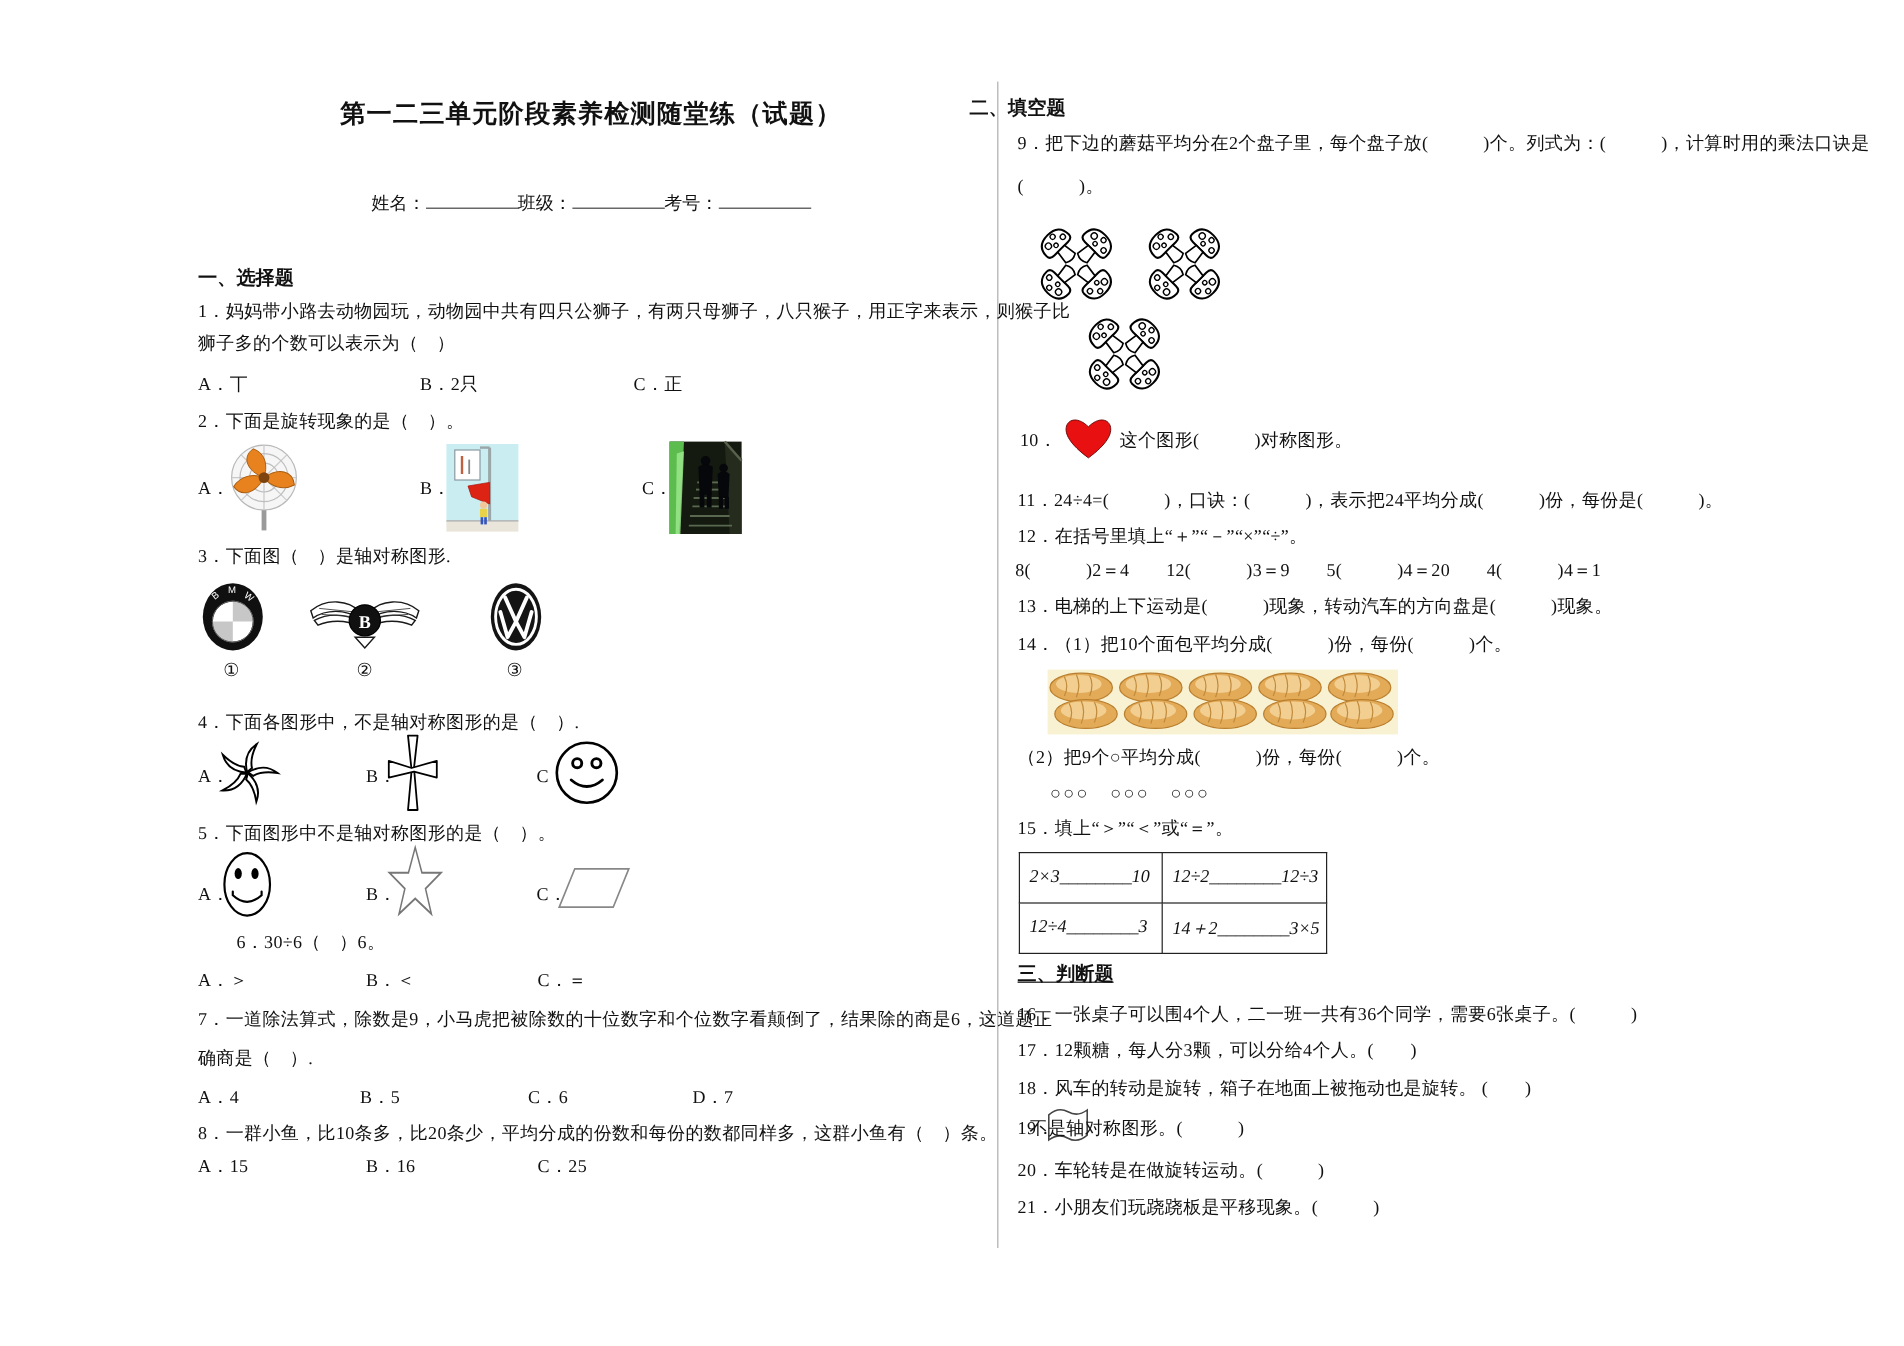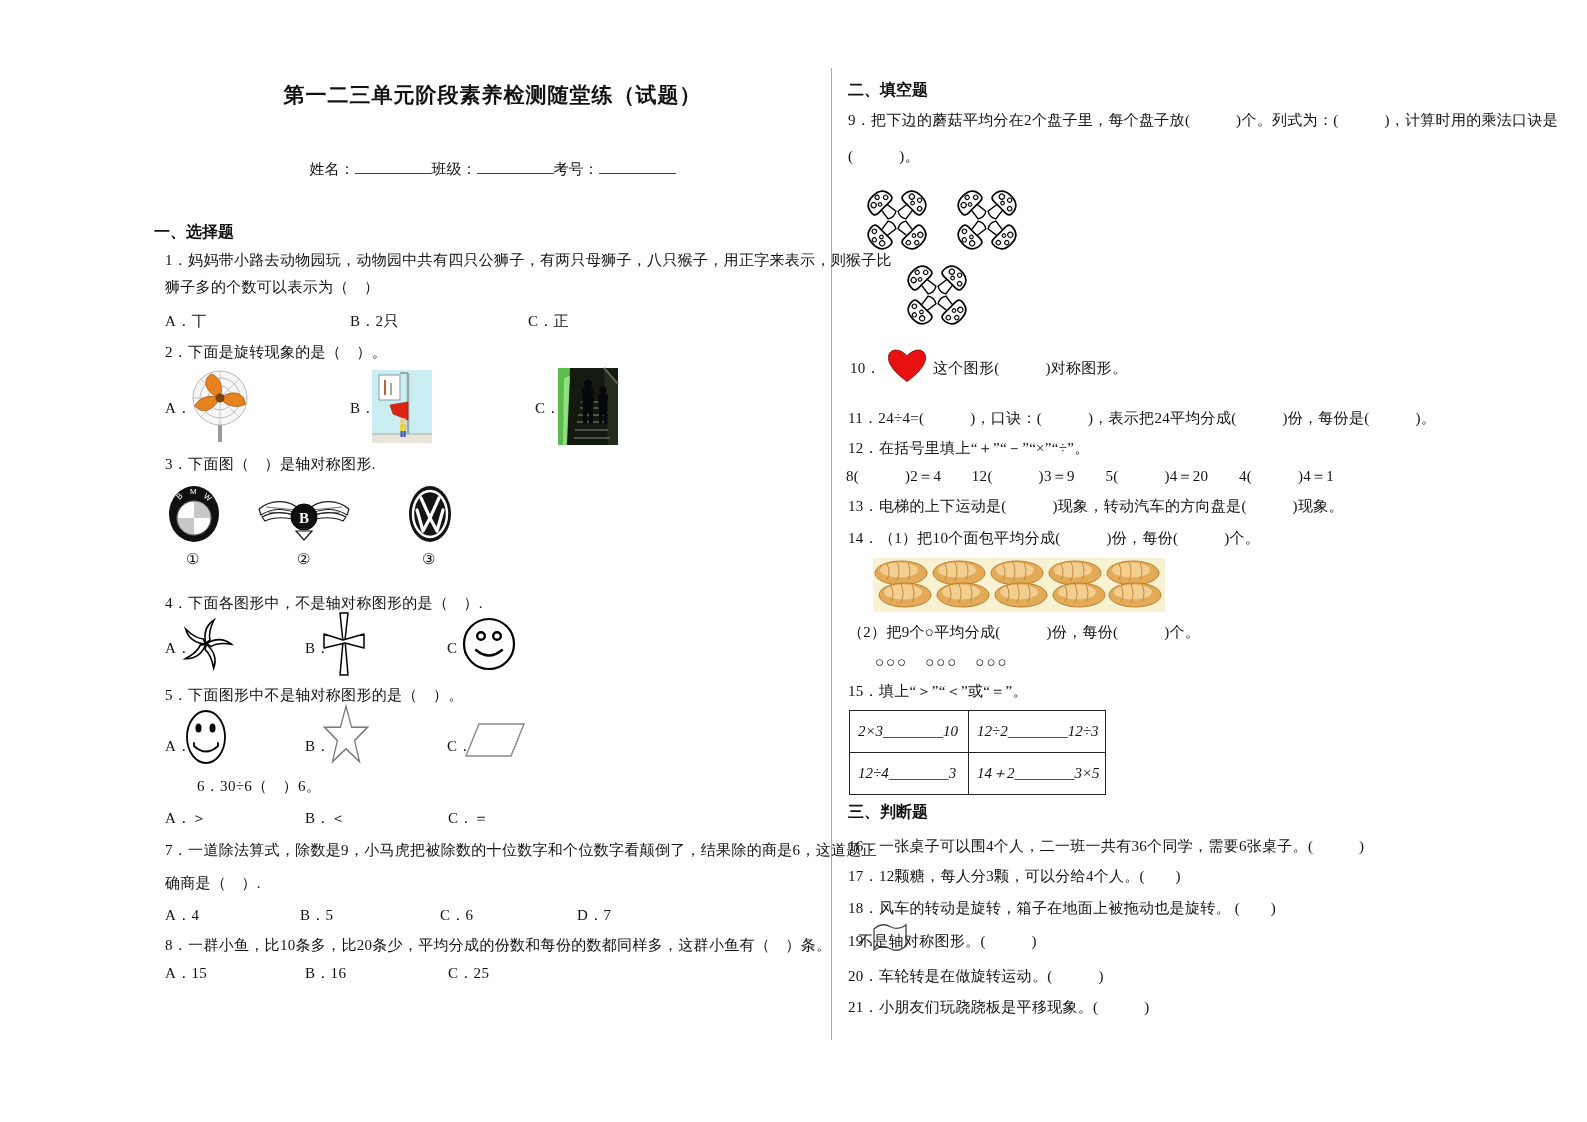--- a/index.html
+++ b/index.html
@@ -25,21 +25,21 @@
 </head>
 <body>
 
 <div class="page">
 
   <div class="title" style="top:81px;">第一二三单元阶段素养检测随堂练（试题）</div>
   <div class="nameline"><span>姓名：</span><span class="blank"></span><span>班级：</span><span class="blank"></span><span>考号：</span><span class="blank"></span></div>
 
   <div class="divider"></div>
 
-  <div class="h" style="left:154px;top:222px;font-family:Liberation Mono, monospace;">一、选择题</div>
+  <div class="h" style="left:165px;top:222px;font-family:Liberation Mono, monospace;">一、选择题</div>
 
   <div class="t" style="left:165px;top:250px;">1．妈妈带小路去动物园玩，动物园中共有四只公狮子，有两只母狮子，八只猴子，用正字来表示，则猴子比</div>
   <div class="t" style="left:165px;top:277px;">狮子多的个数可以表示为（　）</div>
   <div class="t" style="left:165px;top:311px;">A．丅</div>
   <div class="t" style="left:350px;top:311px;">B．2只</div>
   <div class="t" style="left:528px;top:311px;">C．正</div>
 
   <div class="t" style="left:165px;top:342px;">2．下面是旋转现象的是（　）。</div>
   <div class="t" style="left:165px;top:398px;">A．</div>
   <div class="t" style="left:350px;top:398px;">B．</div>
@@ -209,21 +209,21 @@
   <div class="t" style="left:165px;top:905px;">A．4</div>
   <div class="t" style="left:300px;top:905px;">B．5</div>
   <div class="t" style="left:440px;top:905px;">C．6</div>
   <div class="t" style="left:577px;top:905px;">D．7</div>
 
   <div class="t" style="left:165px;top:935px;">8．一群小鱼，比10条多，比20条少，平均分成的份数和每份的数都同样多，这群小鱼有（　）条。</div>
   <div class="t" style="left:165px;top:963px;">A．15</div>
   <div class="t" style="left:305px;top:963px;">B．16</div>
   <div class="t" style="left:448px;top:963px;">C．25</div>
 
-  <div class="h" style="left:848px;top:80px;text-align:center;">二、填空题</div>
+  <div class="h" style="left:808px;top:80px;text-align:center;">二、填空题</div>
 
   <div class="t" style="left:848px;top:110px;">9．把下边的蘑菇平均分在2个盘子里，每个盘子放(　　　)个。列式为：(　　　)，计算时用的乘法口诀是</div>
   <div class="t" style="left:848px;top:146px;">(　　　)。</div>
 
   <svg style="left:850px;top:180px;" width="180" height="158" viewBox="0 0 180 158">
     <defs>
       <g id="mush" fill="#fff" stroke="#000" stroke-width="1.7">
         <path d="M-13,-3 Q-13,-15 0,-15 Q13,-15 13,-3 Q13,1 8,1 L-8,1 Q-13,1 -13,-3 Z"></path>
         <path d="M-4,1 L-5.5,12 Q0,15.5 5.5,12 L4,1 Z" stroke-width="1.4"></path>
         <g stroke-width="1.1">
@@ -316,21 +316,21 @@
       <td>2×3________10</td>
       <td class="c2">12÷2________12÷3</td>
     </tr>
     <tr>
       <td>12÷4________3</td>
       <td class="c2">14＋2________3×5</td>
     </tr>
   </tbody>
     </table>
 
-  <div class="h" style="left:848px;top:802px;">三、判断题</div>
+  <div class="h" style="left:848px;top:802px;text-decoration:underline;">三、判断题</div>
   <div class="t" style="left:848px;top:836px;">16．一张桌子可以围4个人，二一班一共有36个同学，需要6张桌子。(　　　)</div>
   <div class="t" style="left:848px;top:866px;">17．12颗糖，每人分3颗，可以分给4个人。(　　)</div>
   <div class="t" style="left:848px;top:898px;">18．风车的转动是旋转，箱子在地面上被拖动也是旋转。 (　　)</div>
 
   <div class="t" style="left:848px;top:931px;">19．</div>
   <svg style="left:872px;top:921px;" width="36" height="34" viewBox="0 0 36 34">
     <path d="M2,8 Q10,1 18,5.5 Q26,10 34,4 L34,25 Q26,32 18,27.5 Q10,23 2,29 Z" fill="#fff" stroke="#444" stroke-width="1.3"></path>
   </svg>
   <div class="t" style="left:858px;top:931px;">不是轴对称图形。(　　　)</div>
 

